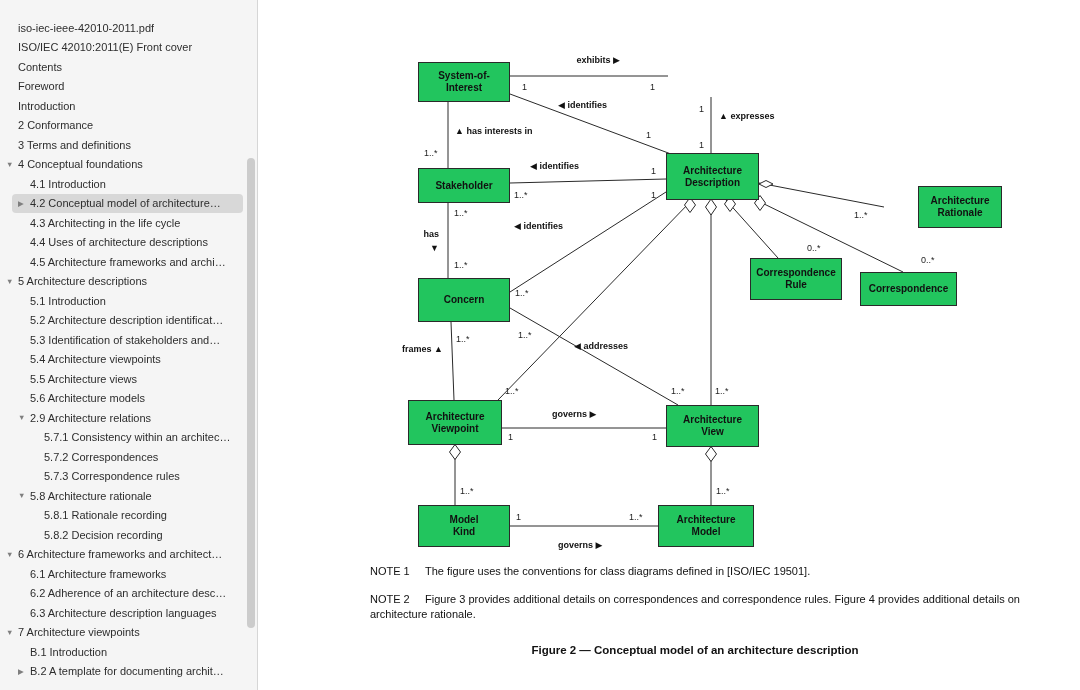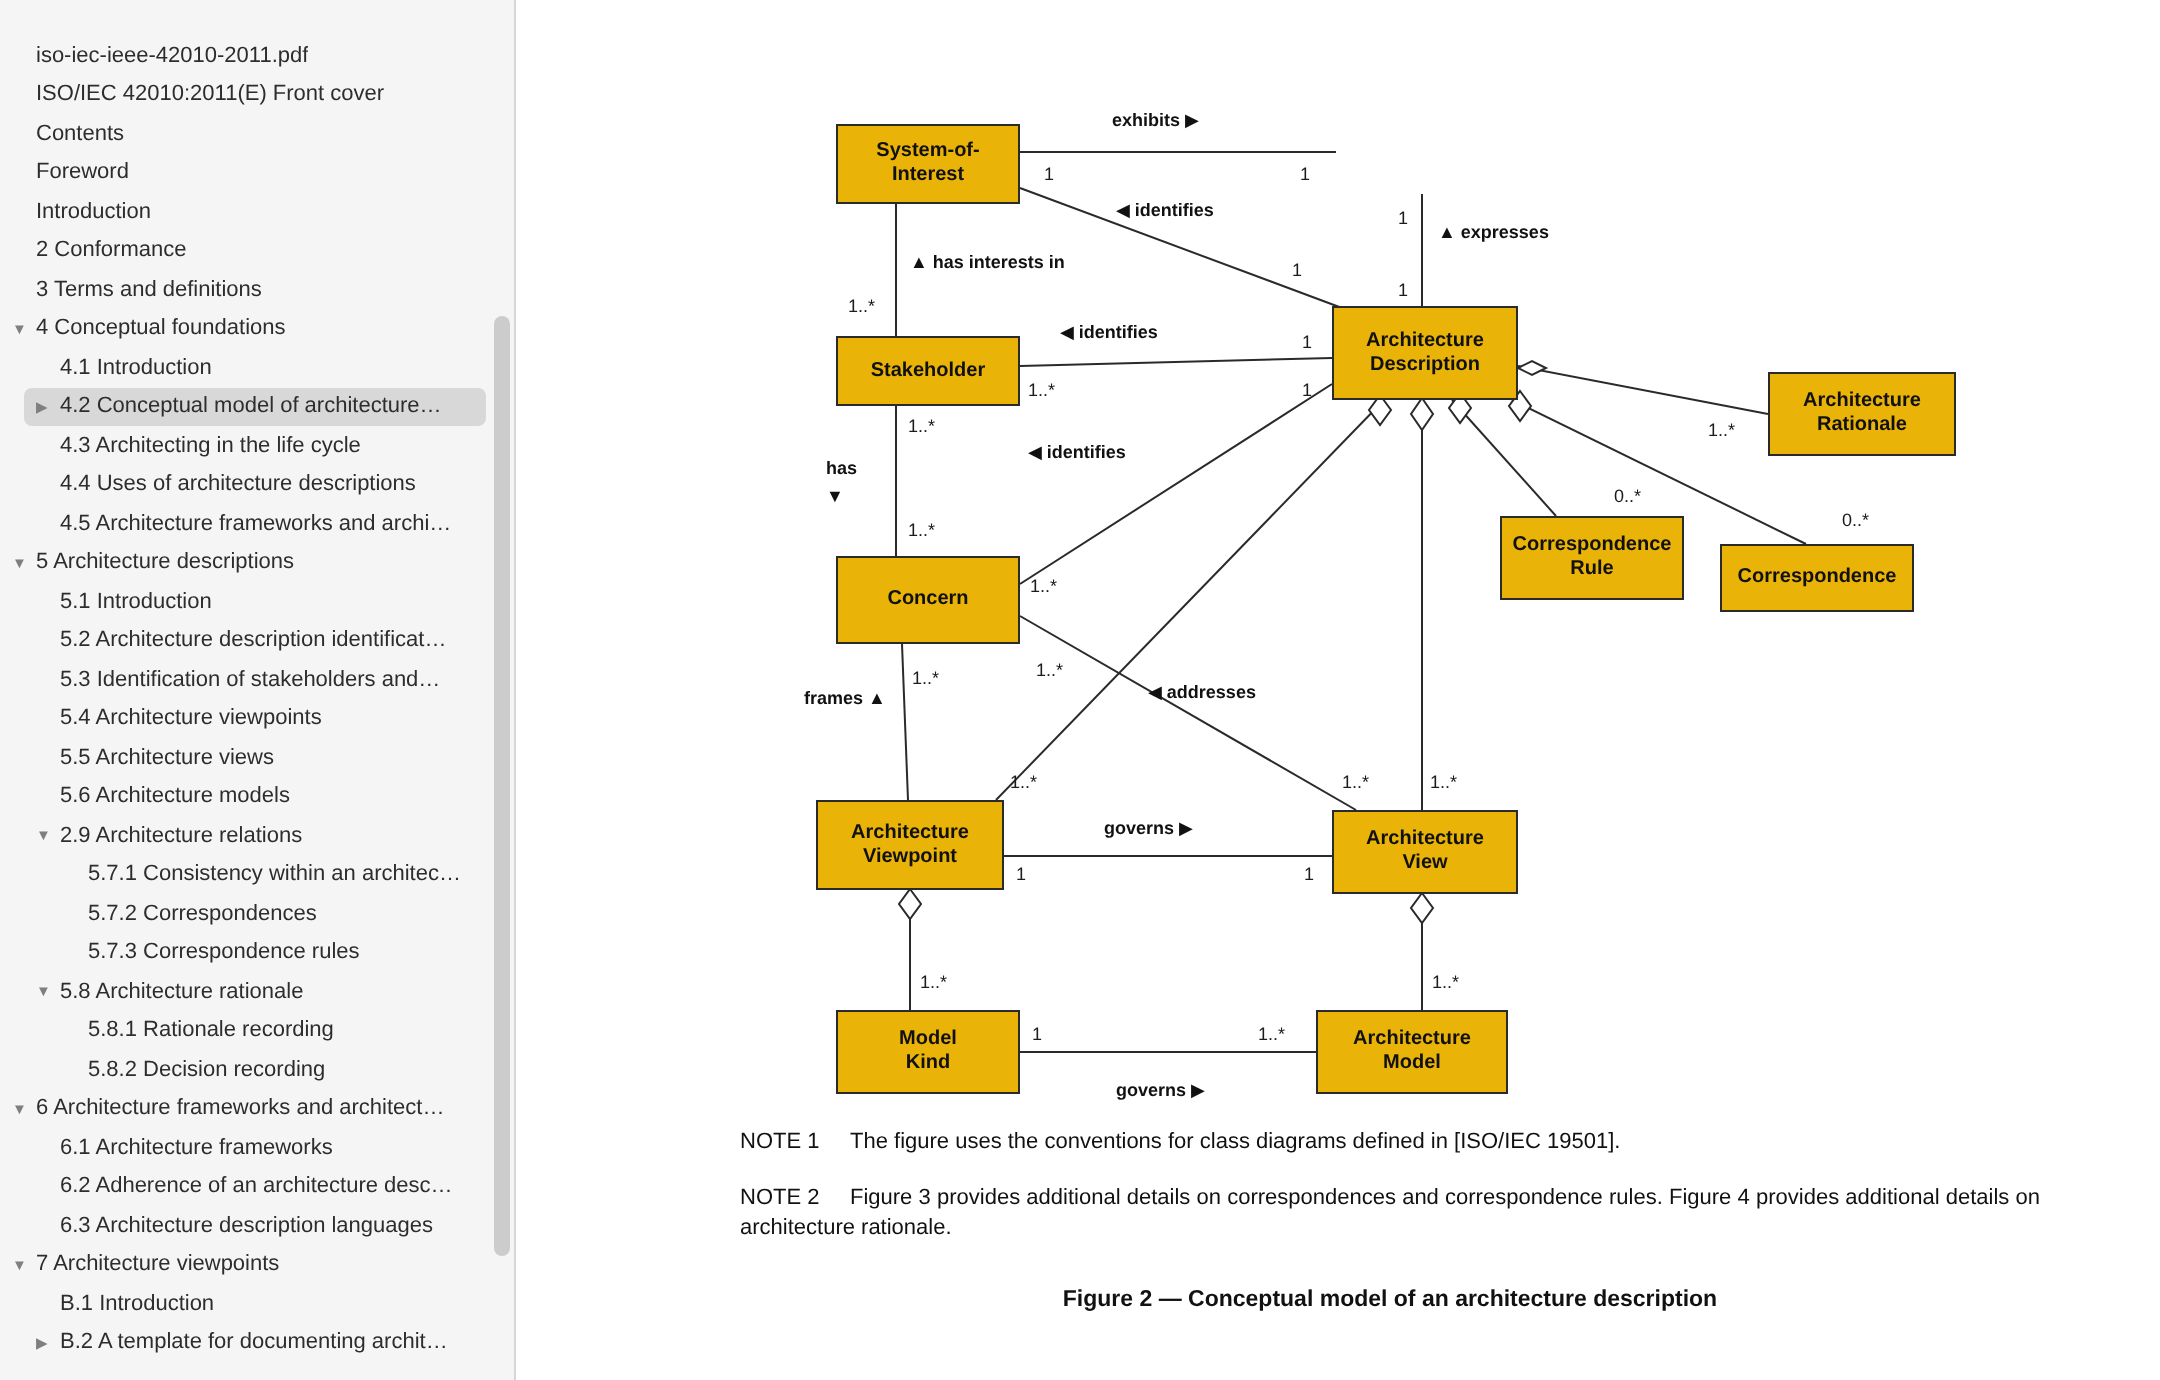--- a/index.html
+++ b/index.html
@@ -14,28 +14,28 @@
   .pl2{padding-left:30px}.pl2t{padding-left:18px}
   .pl3{padding-left:44px}
   .tri{width:12px;flex:none;font-size:7.5px;color:#7f7f7f;line-height:1;}
   .lbl{overflow:hidden;text-overflow:ellipsis;}
   .sb-row.selected{background:#d8d8d8;border-radius:4px;margin:0 14px 0 12px;padding-left:6px;}
   .sb-scroll{position:absolute;right:2px;top:0;width:8px;height:690px;}
   .sb-thumb{position:absolute;left:0;right:0;top:158px;height:470px;background:#cccccc;border-radius:4px;}
   
   .content{position:absolute;left:258px;top:0;width:822px;height:690px;background:#fff;}
   .dg-svg{position:absolute;left:0;top:0;}
-  .dg-box{position:absolute;box-sizing:border-box;border:1px solid #2a2a2a;background:#eab308;
+  .dg-box{position:absolute;box-sizing:border-box;border:1px solid #2a2a2a;background:#22c55e;
           display:flex;align-items:center;justify-content:center;text-align:center;
           font-weight:bold;font-size:10px;line-height:1.2;color:#111;padding:1px 3px;}
   .dg-box.pad10{padding:1px 10px;}
   .dg-box.pad24{padding:1px 24px;}
   .mult{position:absolute;font-size:9px;color:#1c1c1c;white-space:nowrap;}
   .elbl{position:absolute;font-size:9px;font-weight:bold;color:#111;white-space:pre-line;}
-  .elbl.center{text-align:left;}
+  .elbl.center{text-align:right;}
   .note{position:absolute;left:112px;width:650px;font-size:11px;color:#111;line-height:1.35;}
   .note.justify{text-align:justify;}
   .nlabel{display:inline-block;width:55px;}
   .caption{position:absolute;left:112px;width:650px;text-align:center;font-weight:bold;
            font-size:11.5px;color:#111;}
 </style>
 </head>
 <body>
 
 <div class="screen">
@@ -186,21 +186,21 @@
         <polygon points="502,195.5 507.5,203 502,210.5 496.5,203"></polygon>
         <polygon points="501,184 508,180.5 515,184 508,187.5"></polygon>
         <polygon points="197,444.5 202.5,452 197,459.5 191.5,452"></polygon>
         <polygon points="453,446.5 458.5,454 453,461.5 447.5,454"></polygon>
       </g>
     </svg>
 
     <div class="dg-box" style="left:160px;top:62px;width:92px;height:40px">System-of-Interest</div>
     <div class="dg-box" style="left:160px;top:168px;width:92px;height:35px">Stakeholder</div>
     <div class="dg-box" style="left:408px;top:153px;width:93px;height:47px">Architecture Description</div>
-    <div class="dg-box" style="left:626px;top:186px;width:94px;height:42px">Architecture Rationale</div>
+    <div class="dg-box" style="left:660px;top:186px;width:84px;height:42px">Architecture Rationale</div>
     <div class="dg-box" style="left:602px;top:272px;width:97px;height:34px">Correspondence</div>
     <div class="dg-box" style="left:492px;top:258px;width:92px;height:42px">Correspondence Rule</div>
     <div class="dg-box" style="left:150px;top:400px;width:94px;height:45px">Architecture Viewpoint</div>
     <div class="dg-box" style="left:160px;top:278px;width:92px;height:44px">Concern</div>
     <div class="dg-box pad10" style="left:408px;top:405px;width:93px;height:42px">Architecture View</div>
     <div class="dg-box pad24" style="left:160px;top:505px;width:92px;height:42px">Model Kind</div>
     <div class="dg-box" style="left:400px;top:505px;width:96px;height:42px">Architecture Model</div>
 
     <span class="elbl center" style="left:298px;top:55px;width:64px">exhibits ▶</span>
     <span class="elbl" style="left:300px;top:100px">◀ identifies</span>

